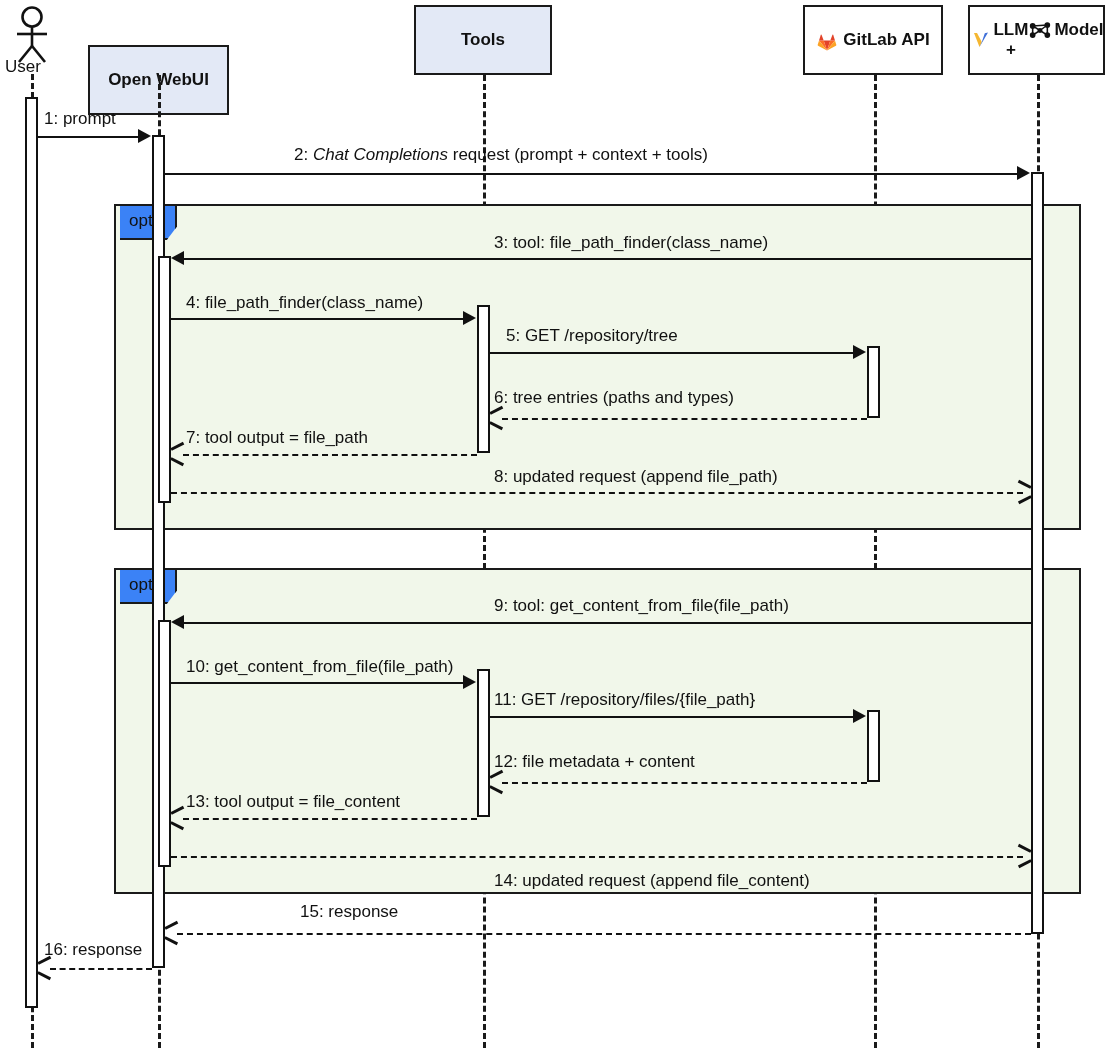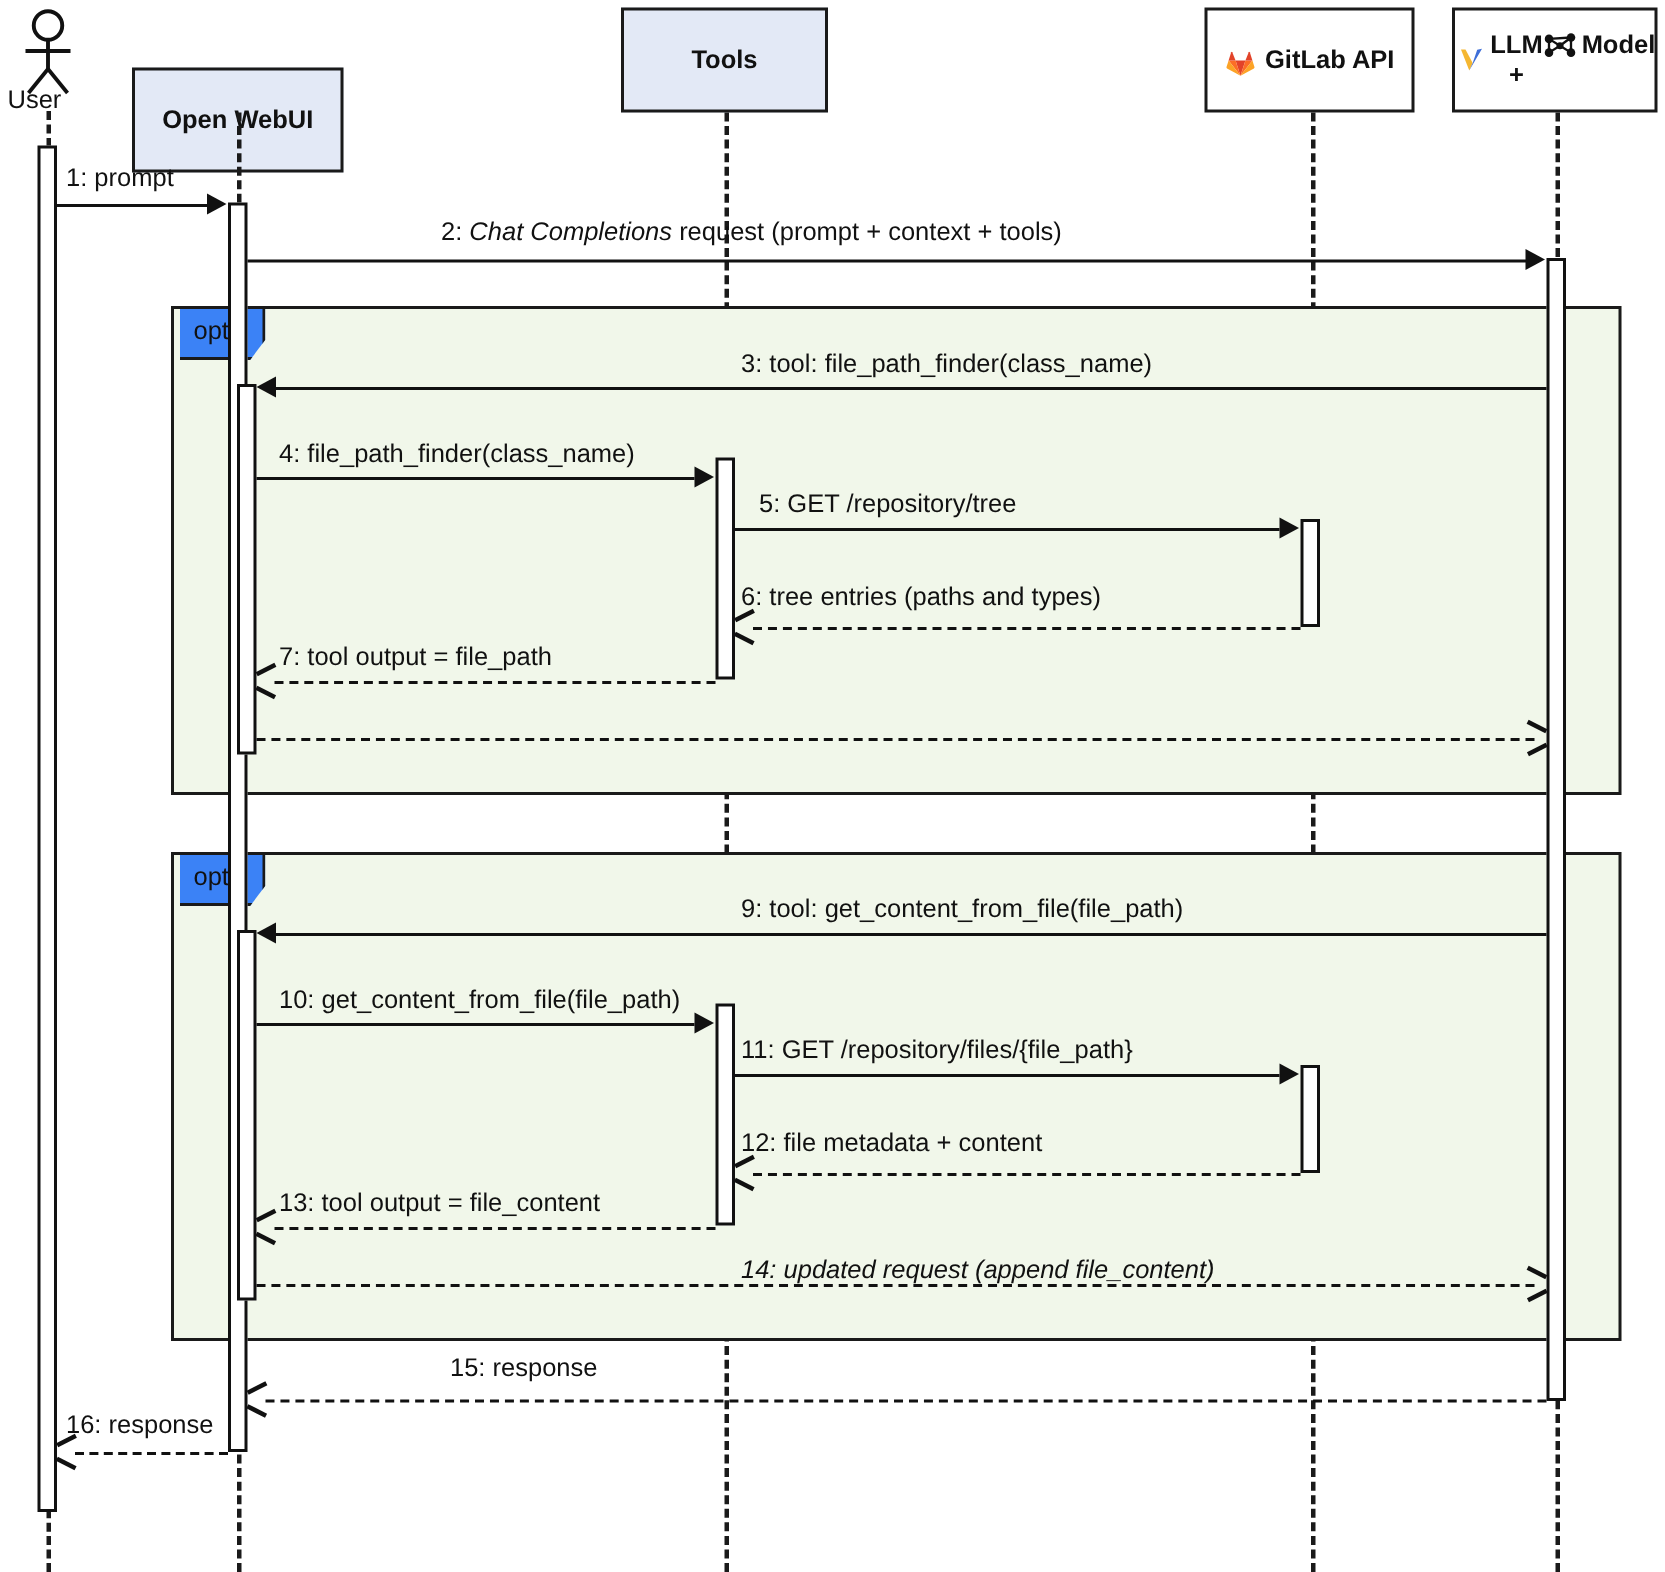--- a/index.html
+++ b/index.html
@@ -182,20 +182,21 @@
   <div class="arrowhead right solid" style="left:853px;top:345px;"></div>
 
   <div class="msglabel" style="left:494px;top:389px;">6: tree entries (paths and types)</div>
   <div class="msgline dashed" style="left:502px;top:418px;width:365px;"></div>
   <div class="arrowhead left open" style="left:490px;top:411px;"></div>
 
   <div class="msglabel" style="left:186px;top:429px;">7: tool output = file_path</div>
   <div class="msgline dashed" style="left:183px;top:454px;width:294px;"></div>
   <div class="arrowhead left open" style="left:171px;top:447px;"></div>
 
+  <div class="msglabel" style="left:494px;top:468px;">8: updated request (append file_path)</div>
   <div class="msgline dashed" style="left:171px;top:492px;width:852px;"></div>
   <div class="arrowhead right open" style="left:1017px;top:485px;"></div>
 
   <div class="msglabel" style="left:494px;top:597px;">9: tool: get_content_from_file(file_path)</div>
   <div class="msgline" style="left:183px;top:622px;width:848px;"></div>
   <div class="arrowhead left solid" style="left:171px;top:615px;"></div>
 
   <div class="msglabel" style="left:186px;top:658px;">10: get_content_from_file(file_path)</div>
   <div class="msgline" style="left:171px;top:682px;width:292px;"></div>
   <div class="arrowhead right solid" style="left:463px;top:675px;"></div>
@@ -205,21 +206,21 @@
   <div class="arrowhead right solid" style="left:853px;top:709px;"></div>
 
   <div class="msglabel" style="left:494px;top:753px;">12: file metadata + content</div>
   <div class="msgline dashed" style="left:502px;top:782px;width:365px;"></div>
   <div class="arrowhead left open" style="left:490px;top:775px;"></div>
 
   <div class="msglabel" style="left:186px;top:793px;">13: tool output = file_content</div>
   <div class="msgline dashed" style="left:183px;top:818px;width:294px;"></div>
   <div class="arrowhead left open" style="left:171px;top:811px;"></div>
 
-  <div class="msglabel" style="left:494px;top:838px;font-style:italic;">14: updated request (append file_content)</div>
+  <div class="msglabel" style="left:494px;top:872px;">14: updated request (append file_content)</div>
   <div class="msgline dashed" style="left:171px;top:856px;width:852px;"></div>
   <div class="arrowhead right open" style="left:1017px;top:849px;"></div>
 
   <div class="msglabel" style="left:300px;top:903px;">15: response</div>
   <div class="msgline dashed" style="left:177px;top:933px;width:854px;"></div>
   <div class="arrowhead left open" style="left:165px;top:926px;"></div>
 
   <div class="msglabel" style="left:44px;top:941px;">16: response</div>
   <div class="msgline dashed" style="left:50px;top:968px;width:102px;"></div>
   <div class="arrowhead left open" style="left:38px;top:961px;"></div>

